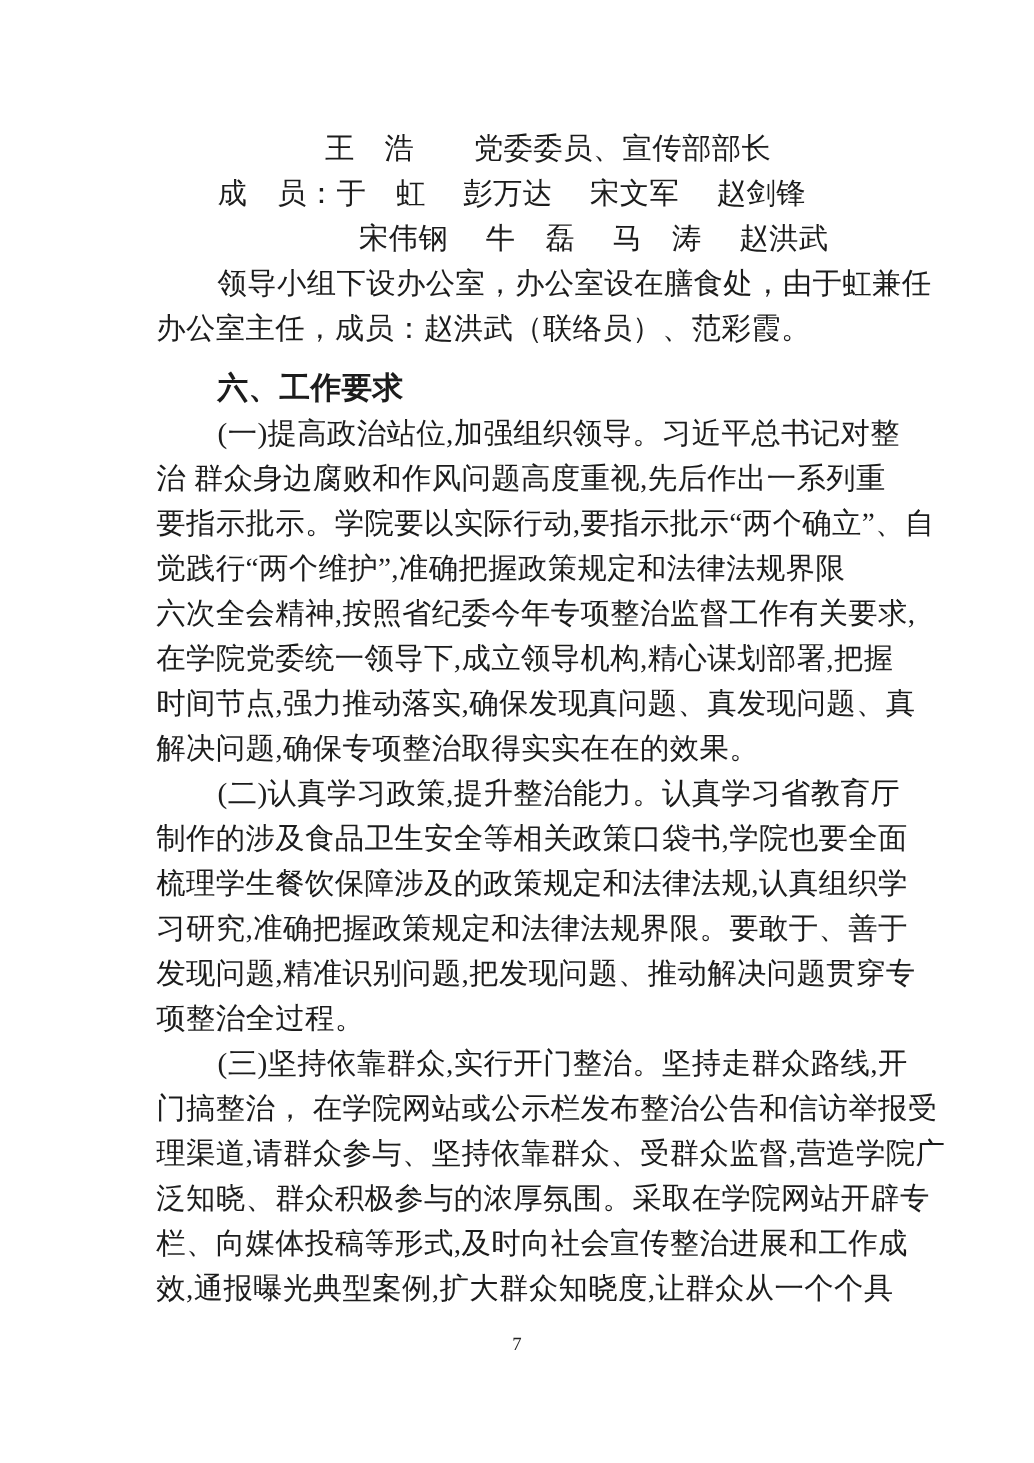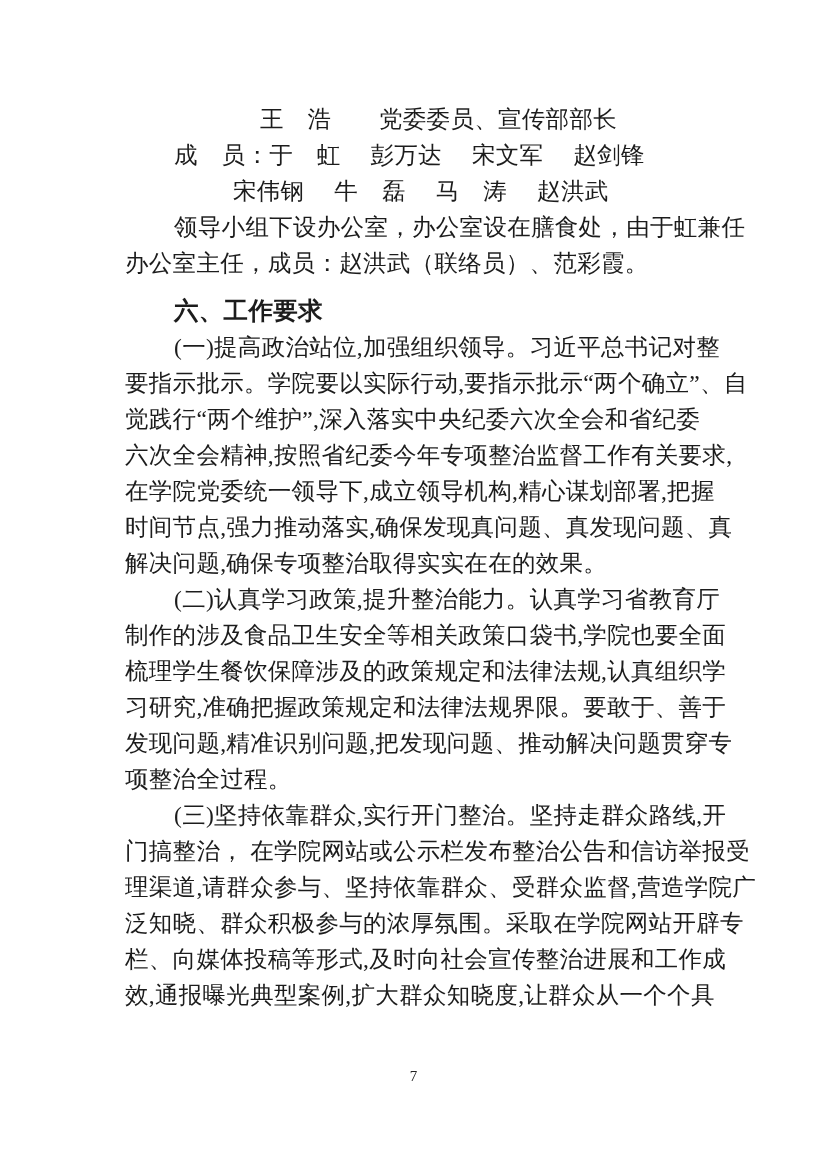--- a/index.html
+++ b/index.html
@@ -27,21 +27,21 @@
     line-height: 36px;
     font-size: 23.5px;
     white-space: nowrap;
     letter-spacing: 0.3px;
   }
   
   .i1 { padding-left: 135px; }
   
   .ip { padding-left: 49px; }
   
-  .i3 { padding-left: 108px; }
+  .i3 { padding-left: 108px; text-align: center; }
   
   .h {
     font-family: "Liberation Sans", "DejaVu Sans", sans-serif;
     font-weight: 700;
     font-size: 24.5px;
     margin-top: 12px;
   }
   .pagenum {
     position: absolute;
     left: 0;
@@ -59,22 +59,23 @@
 
 <div class="page">
   <div class="textcol">
     <div class="ln i1">王　浩　　党委委员、宣传部部长</div>
     <div class="ln ip">成　员：于　虹　 彭万达　 宋文军　 赵剑锋</div>
     <div class="ln i3">宋伟钢　 牛　磊　 马　涛　 赵洪武</div>
     <div class="ln ip">领导小组下设办公室，办公室设在膳食处，由于虹兼任</div>
     <div class="ln">办公室主任，成员：赵洪武（联络员）、范彩霞。</div>
     <div class="ln ip h">六、工作要求</div>
     <div class="ln ip">(一)提高政治站位,加强组织领导。习近平总书记对整</div>
+    <div class="ln">治 群众身边腐败和作风问题高度重视,先后作出一系列重</div>
     <div class="ln">要指示批示。学院要以实际行动,要指示批示“两个确立”、自</div>
-    <div class="ln">觉践行“两个维护”,深入落实中央纪委六次全会和省纪委</div>
+    <div class="ln">觉践行“两个维护”,准确把握政策规定和法律法规界限</div>
     <div class="ln">六次全会精神,按照省纪委今年专项整治监督工作有关要求,</div>
     <div class="ln">在学院党委统一领导下,成立领导机构,精心谋划部署,把握</div>
     <div class="ln">时间节点,强力推动落实,确保发现真问题、真发现问题、真</div>
     <div class="ln">解决问题,确保专项整治取得实实在在的效果。</div>
     <div class="ln ip">(二)认真学习政策,提升整治能力。认真学习省教育厅</div>
     <div class="ln">制作的涉及食品卫生安全等相关政策口袋书,学院也要全面</div>
     <div class="ln">梳理学生餐饮保障涉及的政策规定和法律法规,认真组织学</div>
     <div class="ln">习研究,准确把握政策规定和法律法规界限。要敢于、善于</div>
     <div class="ln">发现问题,精准识别问题,把发现问题、推动解决问题贯穿专</div>
     <div class="ln">项整治全过程。</div>

